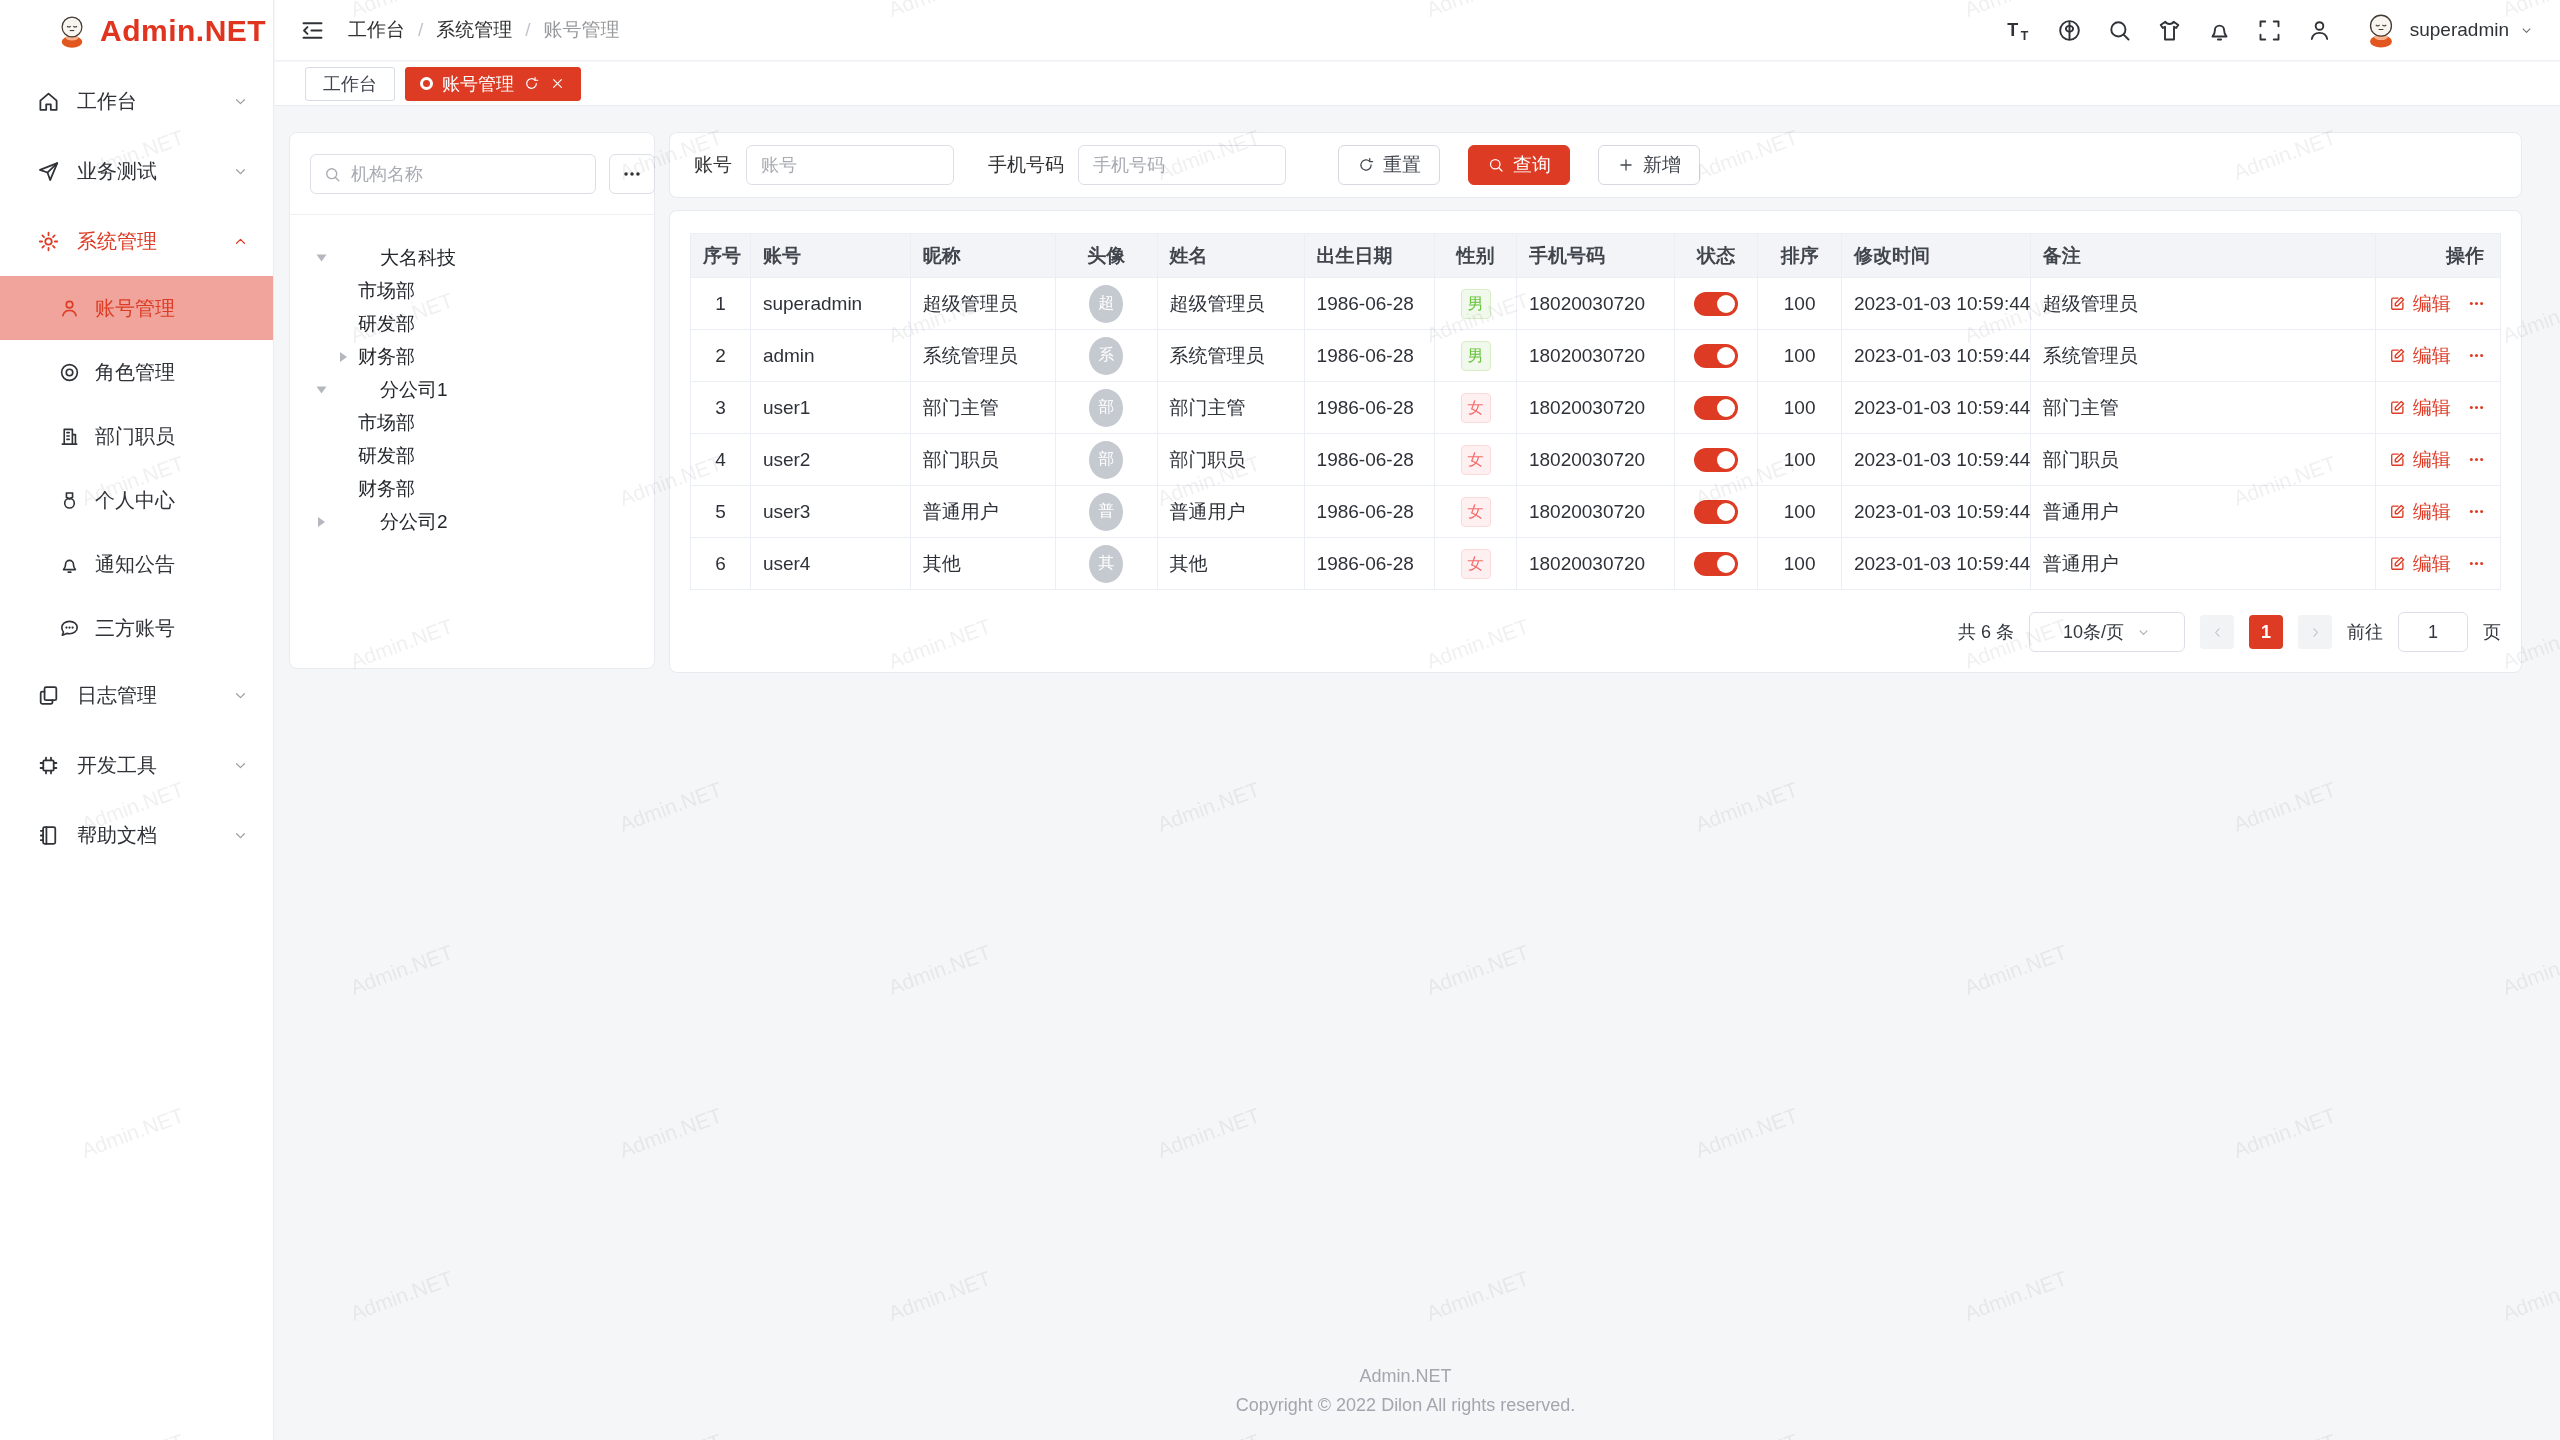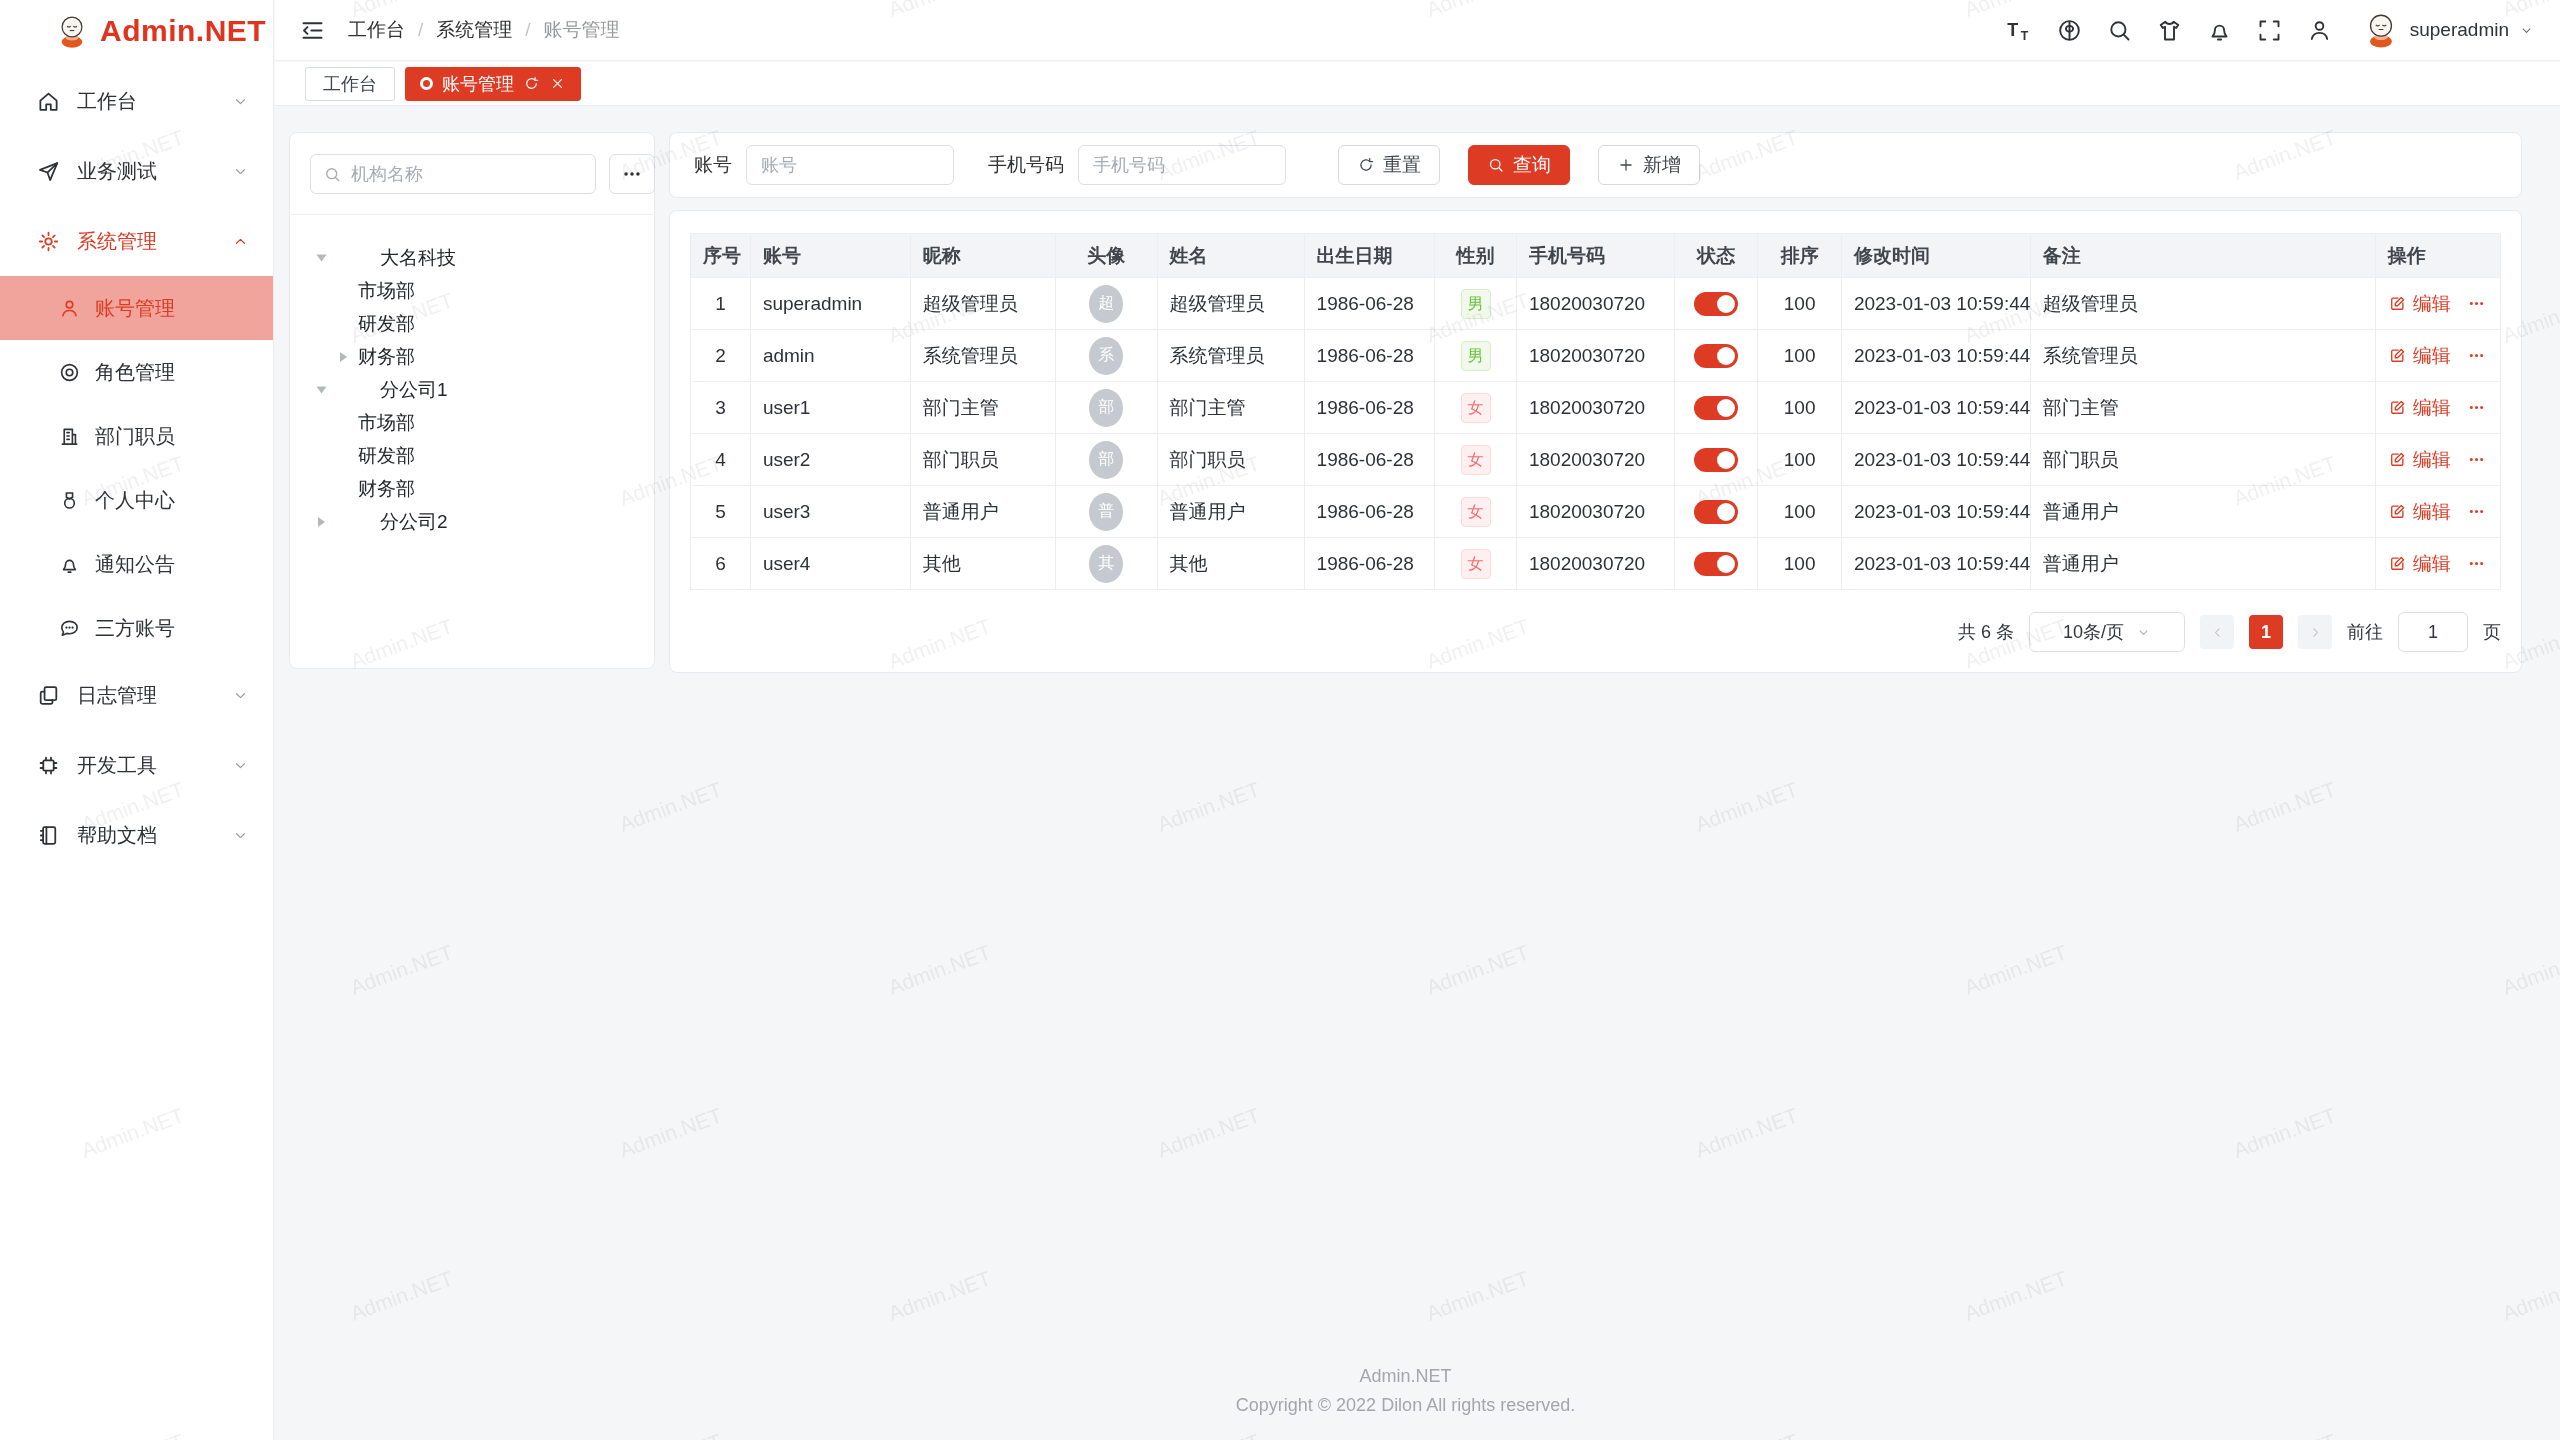--- a/index.html
+++ b/index.html
@@ -91,21 +91,21 @@
   .btn + .btn { margin-left:28px; }
   .btn-primary { background:var(--primary); border-color:var(--primary); color:#fff; }
   .btn-reset { margin-left:18px; }
 
   
   .table-card { padding:22px 20px 20px; }
   table { width:100%; border-collapse:collapse; table-layout:fixed; }
   th { height:44px; font-weight:600; font-size:19px; color:#41454c; background:#f2f4f8; border:1px solid #ebeef5; padding:0 12px; text-align:left; white-space:nowrap; overflow:hidden; }
   td { height:52px; font-size:19px; color:#2e3238; border:1px solid #ebeef5; padding:0 12px; white-space:nowrap; overflow:hidden; background:#fff; }
   .c { text-align:center; }
-  .r, .ops { text-align:left; padding-right:16px; }
+  .r, .ops { text-align:right; padding-right:16px; }
   .tavatar { display:inline-flex; align-items:center; justify-content:center; width:34px; height:38px; border-radius:50%; background:#c5c9d0; color:#fff; font-size:16px; vertical-align:middle; }
   .badge { display:inline-block; min-width:30px; height:30px; line-height:28px; border-radius:4px; font-size:16px; text-align:center; padding:0 5px; border:1px solid transparent; }
   .badge.m { color:#67c23a; background:#f0f9eb; border-color:#d8eec7; }
   .badge.f { color:#f56c6c; background:#fef0f0; border-color:#fbdada; }
   .switch { display:inline-block; width:44px; height:24px; border-radius:12px; background:var(--primary); position:relative; vertical-align:middle; cursor:pointer; }
   .switch::after { content:''; position:absolute; right:3px; top:3px; width:18px; height:18px; border-radius:50%; background:#fff; }
   .op { color:var(--primary); display:inline-flex; align-items:center; gap:6px; font-size:19px; cursor:pointer; vertical-align:middle; }
   .op svg { width:19px; height:19px; display:block; }
   .op-more { margin-left:16px; }
 

